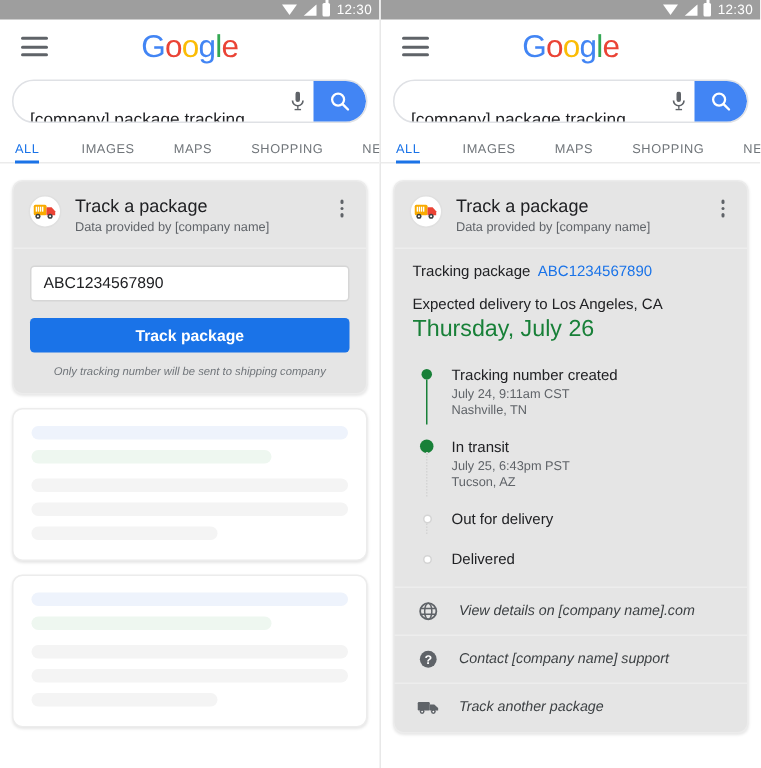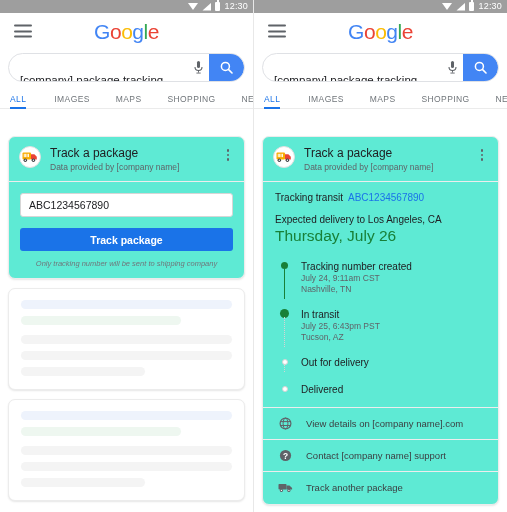--- a/index.html
+++ b/index.html
@@ -63,21 +63,21 @@
   
   .tabs { display: flex; align-items: flex-end; height: 22px; padding: 0 10px;
     border-bottom: 1px solid #ebebeb; margin-top: 5px; gap: 0; }
   .tab { font-size: 8.5px; letter-spacing: .4px; color: #70757a; padding: 0 0 4px 0;
     cursor: pointer; white-space: nowrap; position: relative; }
   .tab.active { color: #1a73e8; }
   .tab.active::after { content:""; position:absolute; left:0; right:0; bottom:-1px; height:2px; background:#1a73e8; }
 
   
   .card {
-    margin: 27px 8px 0 8px; background:#5eead4; border:1px solid #ececec; border-radius: 7px;
+    margin: 11px 8px 0 8px; background:#e5e5e5; border:1px solid #ececec; border-radius: 7px;
     box-shadow: 0 1px 2px rgba(0,0,0,.10); overflow: hidden;
   }
   .card-head { display:flex; align-items:flex-start; padding: 9px 9px 9px 10px; gap: 9px;
     border-bottom: 1px solid #ededed; }
   .truck-badge {
     width: 22px; height: 22px; border-radius: 50%; border: 1px solid #e0e0e0; background:#fff;
     display:flex; align-items:center; justify-content:center; flex:0 0 auto;
   }
   .card-head .titles { flex:1; min-width:0; }
   .card-title { font-size: 12px; color: #202124; line-height: 1.25; }
@@ -132,21 +132,21 @@
   .step.done, .step.current { margin-bottom: 12px; }
   .step.todo { margin-bottom: 14px; }
   .step.last { margin-bottom: 0; }
 
   
   .actions { border-top: 1px solid #ededed; }
   .arow { display:flex; align-items:center; gap: 13px; padding: 0 14px; height: 32px;
     border-bottom: 1px solid #ededed; cursor: pointer; }
   .arow:last-child { border-bottom: none; }
   .arow .aicon { width: 16px; display:flex; align-items:center; justify-content:center; flex:0 0 auto; }
-  .arow .alabel { font-size: 9.5px; color: #3c4043; }
+  .arow .alabel { font-size: 9.5px; color: #3c4043; font-style: italic; }
 </style>
 </head>
 <body>
 
 <div class="screen">
 
   <div class="panel left">
 
     <div class="statusbar">
       <span class="ico-wifi"></span>
@@ -314,21 +314,21 @@
         </div>
         <div class="kebab">
           <i></i>
             <i></i>
             <i></i>
         </div>
       </div>
 
       <div class="det">
         <div class="row-track">
-          <span>Tracking transit</span><span class="num">ABC1234567890</span>
+          <span>Tracking package</span><span class="num">ABC1234567890</span>
         </div>
         <div class="exp">Expected delivery to Los Angeles, CA</div>
         <div class="eta">Thursday, July 26</div>
       </div>
 
       <div class="timeline">
         <div class="step done">
           <span class="dot"></span>
           <span class="line"></span>
           <div class="slabel">Tracking number created</div>

